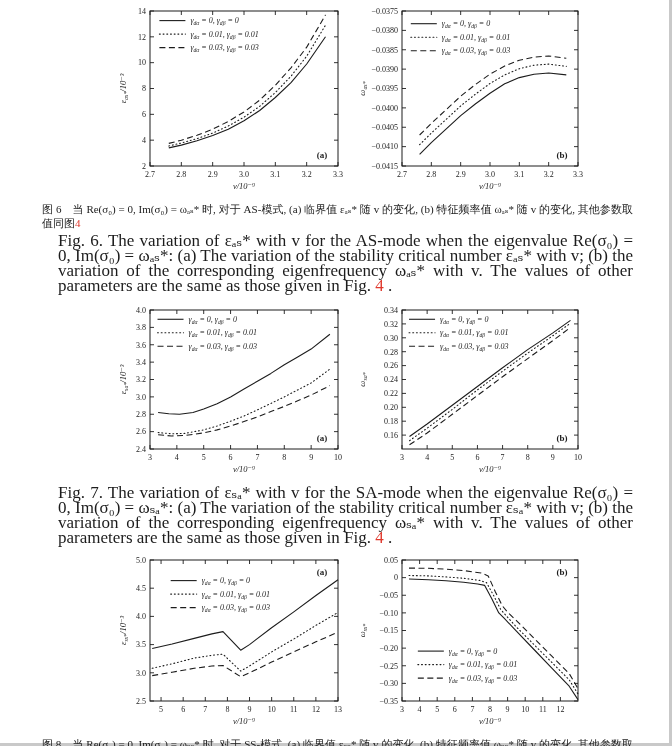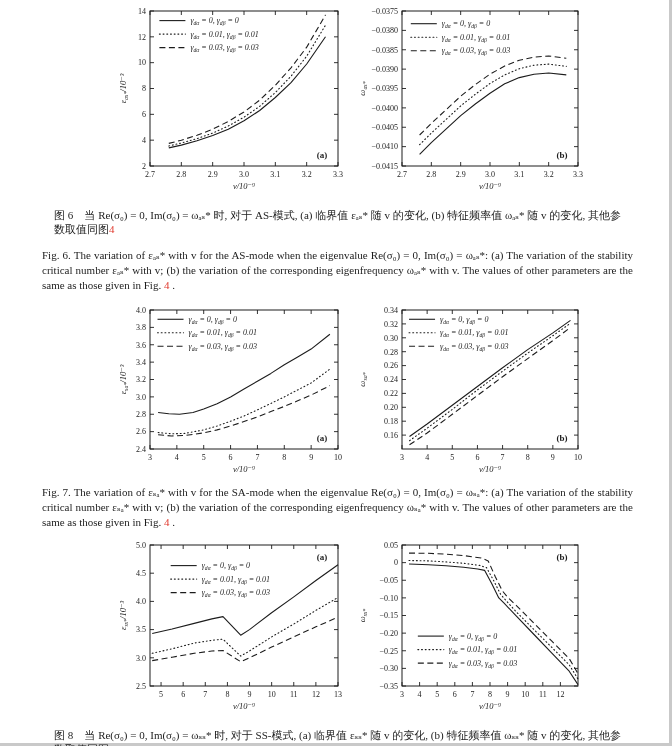--- a/index.html
+++ b/index.html
@@ -4,22 +4,22 @@
 <style>
   html,body{margin:0;padding:0;background:#ffffff;}
   body{width:672px;height:746px;overflow:hidden;font-family:"Liberation Serif","DejaVu Serif",serif;color:#1c1c1c;}
   .page{width:669px;height:743px;border-right:3px solid #c9c9c9;border-bottom:3px solid #c9c9c9;background:#fff;box-sizing:content-box;}
   .content{padding-top:6px;}
   .figrow{display:flex;flex-direction:row;align-items:flex-start;margin-left:50px;}
   .chart{position:relative;}
   .chart.left{width:300px;}
   .chart.right{width:310px;margin-left:2px;}
   .caption{margin:6px 36px 4px 42px;}
-  .cap-cn{margin:12px;font-size:11px;line-height:14px;text-align:justify;}
-  .cap-en{margin:3px 0 0 0;font-size:11px;line-height:15px;text-align:justify;}
+  .cap-cn{margin:0;font-size:11px;line-height:14px;text-align:justify;}
+  .cap-en{margin:3px 0 0 16px;font-size:17px;line-height:15px;text-align:justify;}
   .figlink{color:#e0392d;text-decoration:none;cursor:pointer;}
   .row2{margin-top:12px;}
   .row3{margin-top:10px;}
   svg text{fill:#1c1c1c;}
 </style>
 </head>
 <body>
 
 <div class="page">
   <div class="content">

